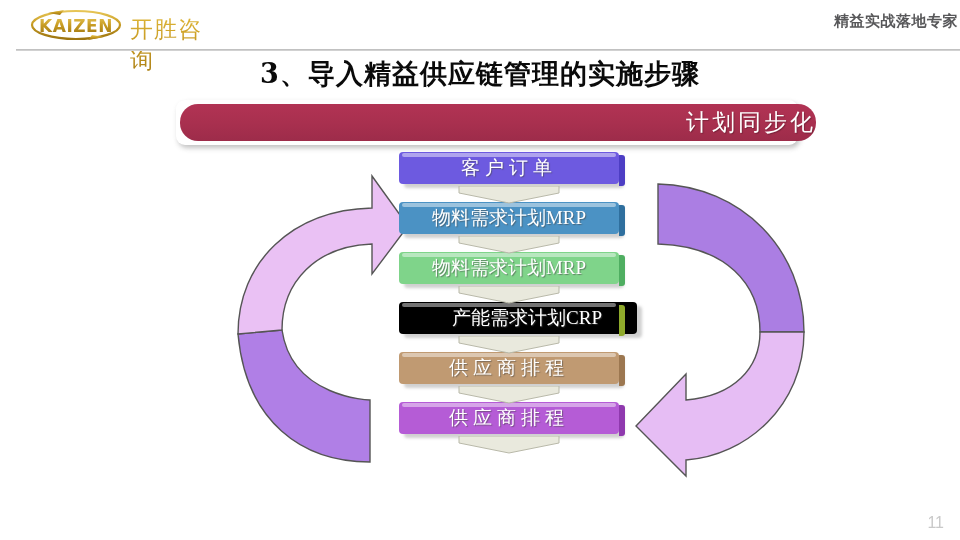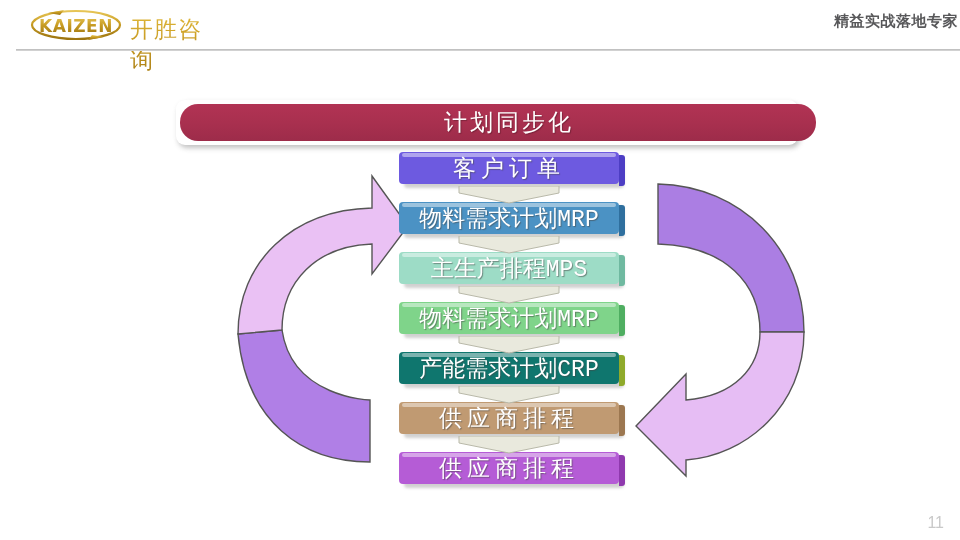--- a/index.html
+++ b/index.html
@@ -30,38 +30,38 @@
          font-family:"DejaVu Serif","Liberation Serif",serif;
          font-size:27px;font-weight:bold;color:#0a0a0a;letter-spacing:1px;}
 
   
   .banner-wrap{position:absolute;left:176px;top:100px;width:622px;height:45px;
         background:#ffffff;border-radius:9px;
         box-shadow:2px 3px 5px rgba(120,120,120,.45);
         padding:4px;box-sizing:border-box;}
   .banner{width:100%;height:100%;border-radius:18px;
         background:linear-gradient(180deg,#b13354 0%,#a9304f 50%,#9d2c4a 100%);
-        display:flex;align-items:center;justify-content:center;padding-left:22px;}
+        display:flex;align-items:center;justify-content:flex-end;padding-left:22px;}
   .banner-text{font-family:"DejaVu Serif","Liberation Serif",serif;
         font-size:23px;color:#ffffff;letter-spacing:3px;
         text-shadow:1px 1px 1px rgba(0,0,0,.25);}
 
   
   .flow{position:absolute;left:399px;top:152px;width:232px;}
   .step{position:relative;width:226px;height:34px;margin-bottom:16px;
         box-sizing:border-box;}
   .step .body{position:absolute;left:0;top:0;width:220px;height:32px;
         border-radius:4px;display:flex;align-items:center;justify-content:center;
         box-shadow:5px 4px 3px rgba(120,120,120,.35);}
   .step .top-hl{position:absolute;left:3px;top:1px;width:214px;height:4px;
         border-radius:2px;background:rgba(255,255,255,.45);pointer-events:none;}
   .step .side{position:absolute;left:220px;top:3px;width:6px;height:31px;
         border-radius:0 3px 3px 0;pointer-events:none;}
-  .step .label{font-family:Liberation Mono, monospace;
-        font-size:23px;color:#ffffff;white-space:nowrap;
+  .step .label{font-family:Liberation Serif, serif;
+        font-size:19px;color:#ffffff;white-space:nowrap;
         text-shadow:1px 1px 1px rgba(70,70,70,.55);}
   .step.sp .label{letter-spacing:5px;}
 
   
   .conn{position:absolute;left:46px;width:128px;height:18px;z-index:3;}
   .conn svg{display:block;}
 
   
   .arrow-left{position:absolute;left:232px;top:162px;width:180px;height:318px;}
   .arrow-right{position:absolute;left:630px;top:162px;width:180px;height:318px;}
@@ -89,20 +89,21 @@
         <path d="M18 7 L34 4 L30 9 Z" fill="url(#goldg)"></path>
         <path d="M74 31 L58 34 L62 29 Z" fill="url(#goldg)"></path>
         <text x="46" y="26" text-anchor="middle" font-family="DejaVu Sans, sans-serif" font-size="17" font-weight="bold" fill="url(#goldg)" letter-spacing="0.5">KAIZEN</text>
       </svg>
       <span class="logo-cn">开胜咨询</span>
     </div>
     <div class="tagline">精益实战落地专家</div>
     <div class="hdr-rule"></div>
   </div>
 
+  <div class="title">3、导入精益供应链管理的实施步骤</div>
 
   <div class="banner-wrap">
     <div class="banner">
       <span class="banner-text">计划同步化</span>
     </div>
   </div>
 
   <div class="arrow-left">
     <svg width="180" height="318" viewBox="0 0 180 318">
 
@@ -149,48 +150,41 @@
         <span class="label">物料需求计划MRP</span>
       </div>
       <span class="side" style="background:#2f6f9e;"></span>
     </div>
     <div class="conn" style="top:84px;">
       <svg width="128" height="18" viewBox="0 0 128 18">
           <path d="M14 0 L114 0 L114 7 L64 17 L14 7 Z" fill="#e9e9dd" stroke="#b9b9a9" stroke-width="1"></path>
         </svg>
     </div>
 
-    <div class="step">
-      <div class="body" style="background:#9ddcc6;">
-        <span class="top-hl"></span>
-        <span class="label">主生产排程MPS</span>
-      </div>
-      <span class="side" style="background:#6fb9a0;"></span>
-    </div>
     <div class="conn" style="top:134px;">
       <svg width="128" height="18" viewBox="0 0 128 18">
           <path d="M14 0 L114 0 L114 7 L64 17 L14 7 Z" fill="#e9e9dd" stroke="#b9b9a9" stroke-width="1"></path>
         </svg>
     </div>
 
     <div class="step">
       <div class="body" style="background:#7fd48a;">
         <span class="top-hl"></span>
         <span class="label">物料需求计划MRP</span>
       </div>
       <span class="side" style="background:#4fae61;"></span>
     </div>
     <div class="conn" style="top:184px;">
       <svg width="128" height="18" viewBox="0 0 128 18">
           <path d="M14 0 L114 0 L114 7 L64 17 L14 7 Z" fill="#e9e9dd" stroke="#b9b9a9" stroke-width="1"></path>
         </svg>
     </div>
 
     <div class="step">
-      <div class="body" style="background:#0f766e;">
+      <div class="body" style="background:#000000;padding-left:18px;">
         <span class="top-hl"></span>
         <span class="label">产能需求计划CRP</span>
       </div>
       <span class="side" style="background:#8faa2b;"></span>
     </div>
     <div class="conn" style="top:234px;">
       <svg width="128" height="18" viewBox="0 0 128 18">
           <path d="M14 0 L114 0 L114 7 L64 17 L14 7 Z" fill="#e9e9dd" stroke="#b9b9a9" stroke-width="1"></path>
         </svg>
     </div>

